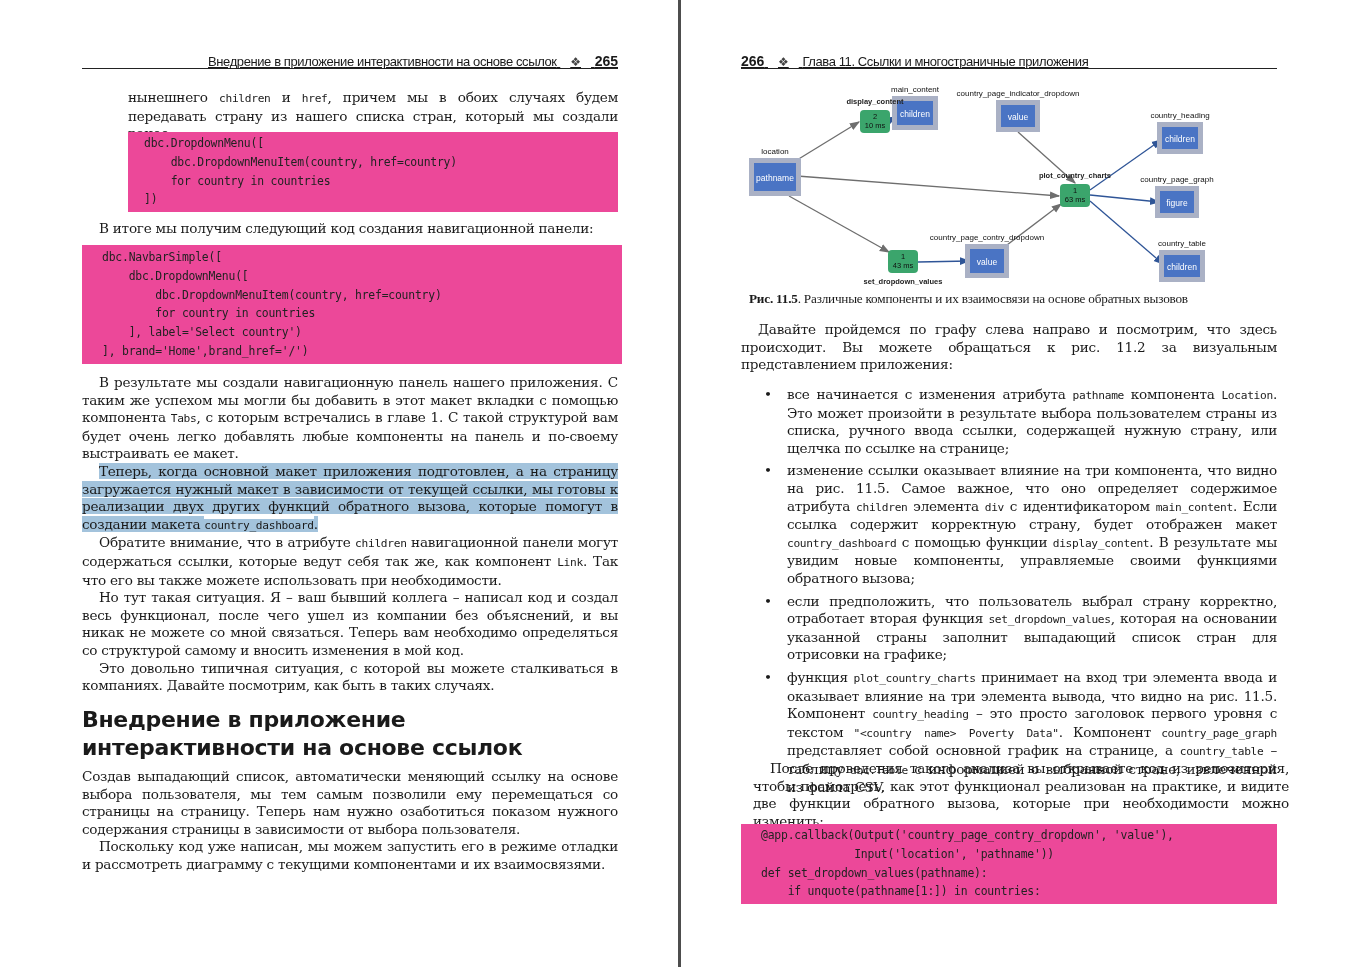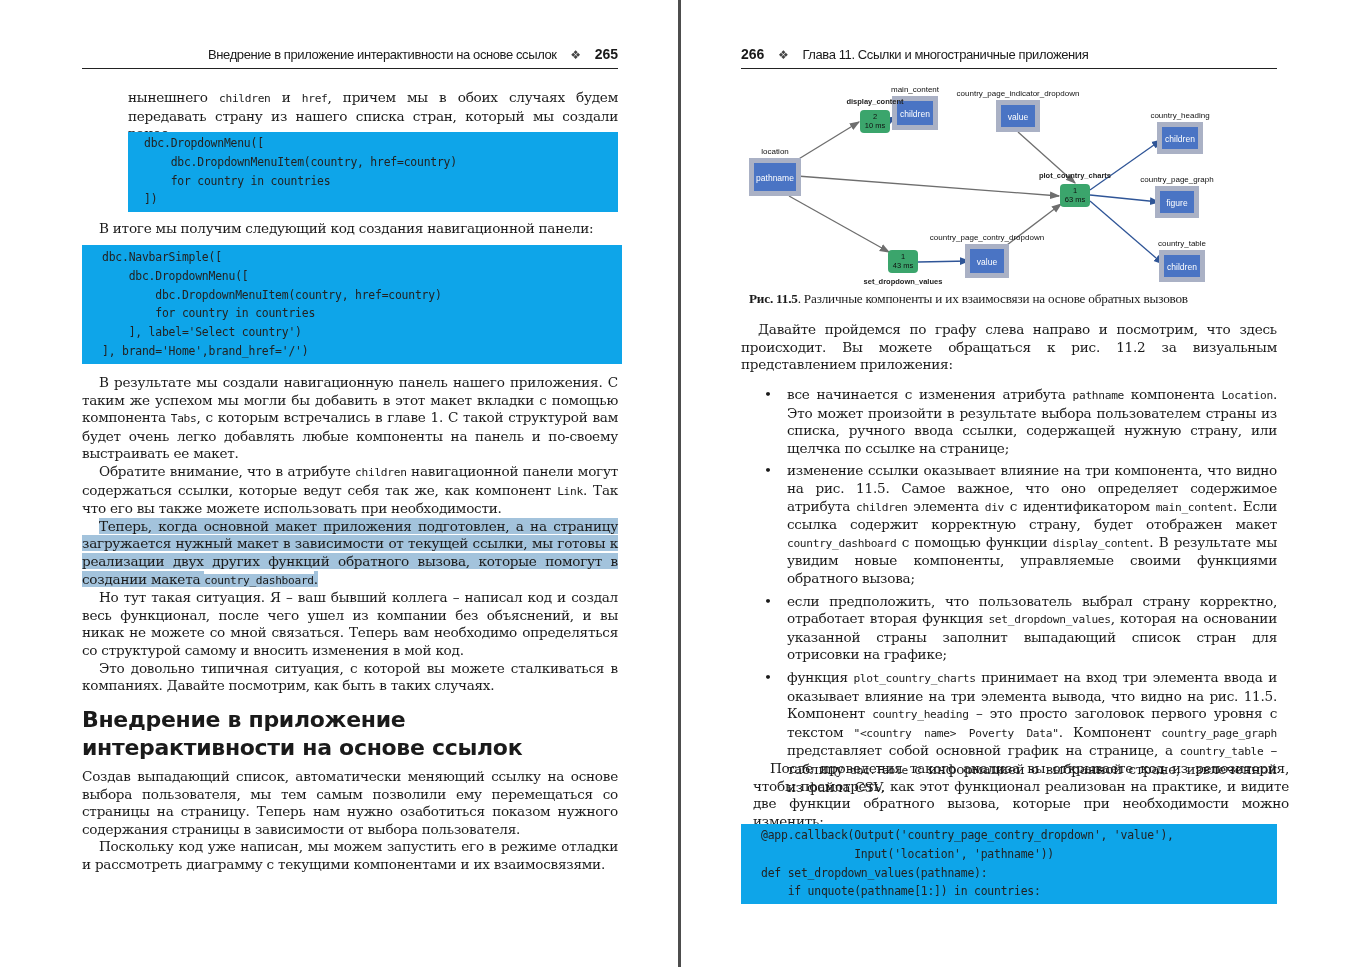--- a/index.html
+++ b/index.html
@@ -1,31 +1,31 @@
 <!DOCTYPE html>
 <html><head>
 <meta charset="utf-8">
 <style>
   html,body{margin:0;padding:0;}
   body{width:1358px;height:967px;background:#fff;position:relative;overflow:hidden;font-family:"DejaVu Serif","Liberation Serif",serif;color:#1a1a1a;}
   .page{position:absolute;top:0;height:967px;}
   #left-page{left:0;width:679px;}
   #right-page{left:681px;width:677px;}
   .divider{position:absolute;left:678px;top:0;width:3px;height:967px;background:#4d4d4d;}
-  .running-head{position:absolute;top:46px;height:22px;border-bottom:1.3px solid #222;font-family:"Liberation Sans","DejaVu Sans",sans-serif;font-size:13px;line-height:16px;}
+  .running-head{position:absolute;top:46px;height:22px;border-bottom:1.3px solid #222;font-family:"Liberation Sans","DejaVu Sans",sans-serif;font-size:13px;line-height:30px;text-decoration:underline;}
   #left-page .running-head{left:82px;width:536px;text-align:right;}
   #right-page .running-head{left:60px;width:536px;text-align:left;}
   .rh-title{font-stretch:condensed;letter-spacing:-0.4px;}
   .rh-num{font-weight:bold;font-size:14px;}
   .rh-orn{margin:0 10px;color:#444;font-size:12px;}
   .txt{position:absolute;font-size:13.6px;line-height:17.6px;text-align:justify;letter-spacing:-0.25px;}
   .txt p{margin:0;}
   .ind{text-indent:17px;}
   code,.mono{font-family:"DejaVu Sans Mono","Liberation Mono",monospace;font-size:11.2px;letter-spacing:-0.3px;}
-  .code-block{position:absolute;background:#0ea5e9;font-family:"DejaVu Sans Mono","Liberation Mono",monospace;font-size:11.4px;line-height:18.8px;white-space:pre;color:#222;letter-spacing:-0.2px;}
+  .code-block{position:absolute;background:#ec4899;font-family:"DejaVu Sans Mono","Liberation Mono",monospace;font-size:11.4px;line-height:18.8px;white-space:pre;color:#222;letter-spacing:-0.2px;}
   .hl{background:#a3c3dc;}
   h2{position:absolute;margin:0;font-family:"DejaVu Sans","Liberation Sans",sans-serif;font-weight:bold;font-size:22px;line-height:28px;letter-spacing:-0.3px;}
   .caption{position:absolute;font-family:Liberation Serif, serif;font-size:13.2px;letter-spacing:-0.2px;}
   .caption b{font-weight:bold;}
   ul.bullets{position:absolute;margin:0;padding:0;list-style:none;font-size:13.6px;line-height:17.6px;text-align:justify;letter-spacing:-0.25px;}
   ul.bullets li{position:relative;padding-left:28px;margin-bottom:5px;}
   ul.bullets li .bullet{position:absolute;left:5px;top:0;}
   #diagram{position:absolute;left:60px;top:86px;}
   #diagram text{font-family:"Liberation Sans","DejaVu Sans",sans-serif;}
 </style>
@@ -56,22 +56,22 @@
 
   <div class="code-block" style="left:82px;top:245px;width:520px;height:116px;padding:3px 0 0 20px;">dbc.NavbarSimple([
     dbc.DropdownMenu([
         dbc.DropdownMenuItem(country, href=country)
         for country in countries
     ], label='Select country')
 ], brand='Home',brand_href='/')</div>
 
   <div class="txt" style="left:82px;top:374px;width:536px;">
     <p class="ind"><span>В результате мы создали навигационную панель нашего приложения. С таким же успехом мы могли бы добавить в этот макет вкладки с помощью компонента </span><code>Tabs</code><span>, с которым встречались в главе 1. С такой структурой вам будет очень легко добавлять любые компоненты на панель и по-своему выстраивать ее макет.</span></p>
+    <p class="ind"><span class="hl">Теперь, когда основной макет приложения подготовлен, а на страницу загружается нужный макет в зависимости от текущей ссылки, мы готовы к реализации двух других функций обратного вызова, которые помогут в создании макета </span><code class="hl">country_dashboard</code><span class="hl">.</span></p>
     <p class="ind"><span>Обратите внимание, что в атрибуте </span><code>children</code><span> навигационной панели могут содержаться ссылки, которые ведут себя так же, как компонент </span><code>Link</code><span>. Так что его вы также можете использовать при необходимости.</span></p>
-    <p class="ind"><span class="hl">Теперь, когда основной макет приложения подготовлен, а на страницу загружается нужный макет в зависимости от текущей ссылки, мы готовы к реализации двух других функций обратного вызова, которые помогут в создании макета </span><code class="hl">country_dashboard</code><span class="hl">.</span></p>
     <p class="ind">Но тут такая ситуация. Я – ваш бывший коллега – написал код и создал весь функционал, после чего ушел из компании без объяснений, и вы никак не можете со мной связаться. Теперь вам необходимо определяться со структурой самому и вносить изменения в мой код.</p>
     <p class="ind">Это довольно типичная ситуация, с которой вы можете сталкиваться в компаниях. Давайте посмотрим, как быть в таких случаях.</p>
   </div>
 
   <h2 style="left:82px;top:706px;width:536px;">Внедрение в приложение интерактивности на основе ссылок</h2>
 
   <div class="txt" style="left:82px;top:768px;width:536px;">
     <p>Создав выпадающий список, автоматически меняющий ссылку на основе выбора пользователя, мы тем самым позволили ему перемещаться со страницы на страницу. Теперь нам нужно озаботиться показом нужного содержания страницы в зависимости от выбора пользователя.</p>
     <p class="ind">Поскольку код уже написан, мы можем запустить его в режиме отладки и рассмотреть диаграмму с текущими компонентами и их взаимосвязями.</p>
   </div>

